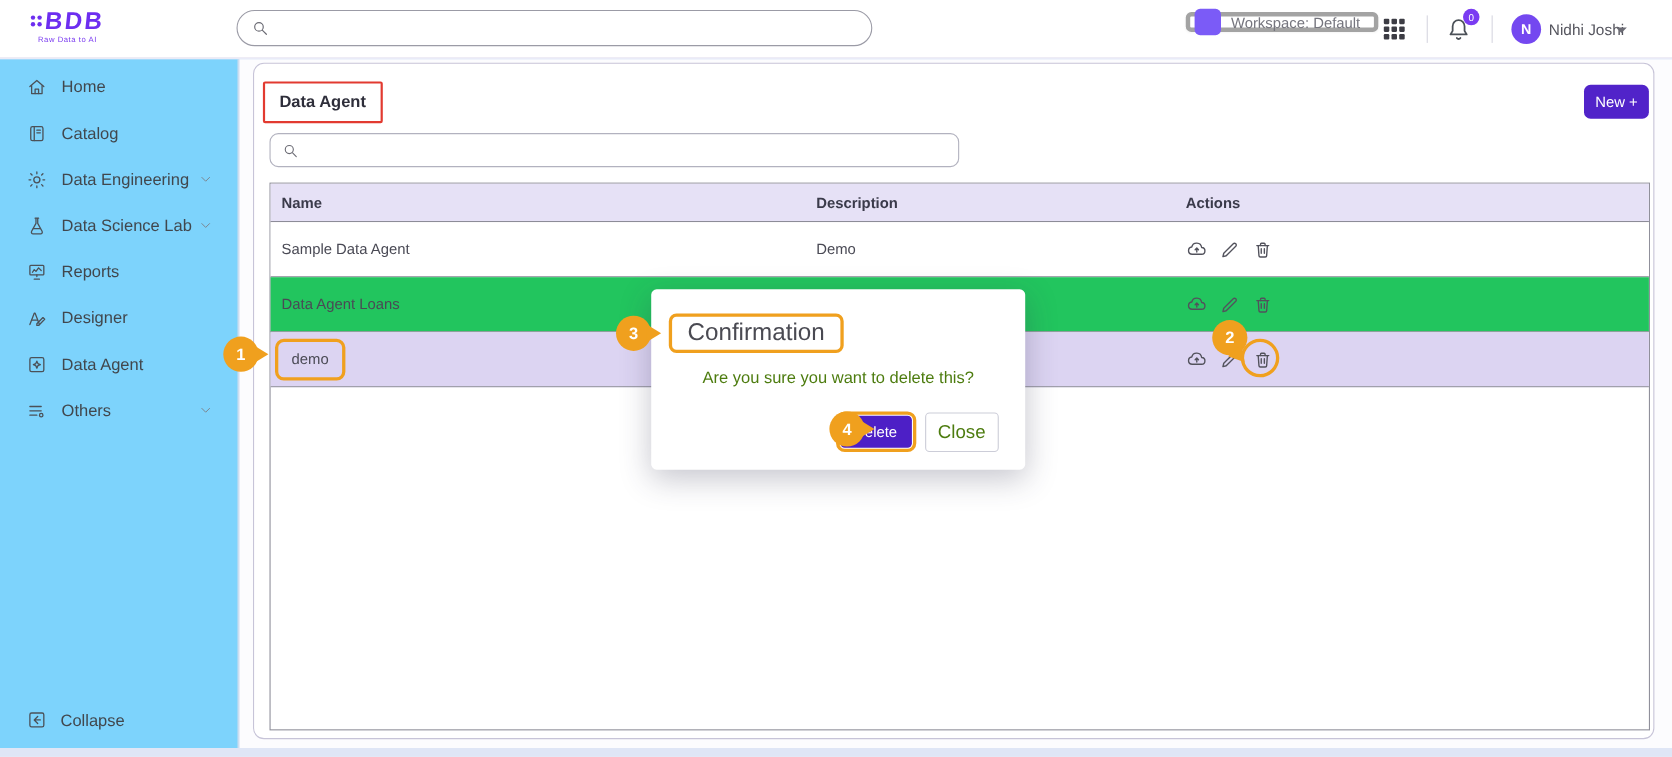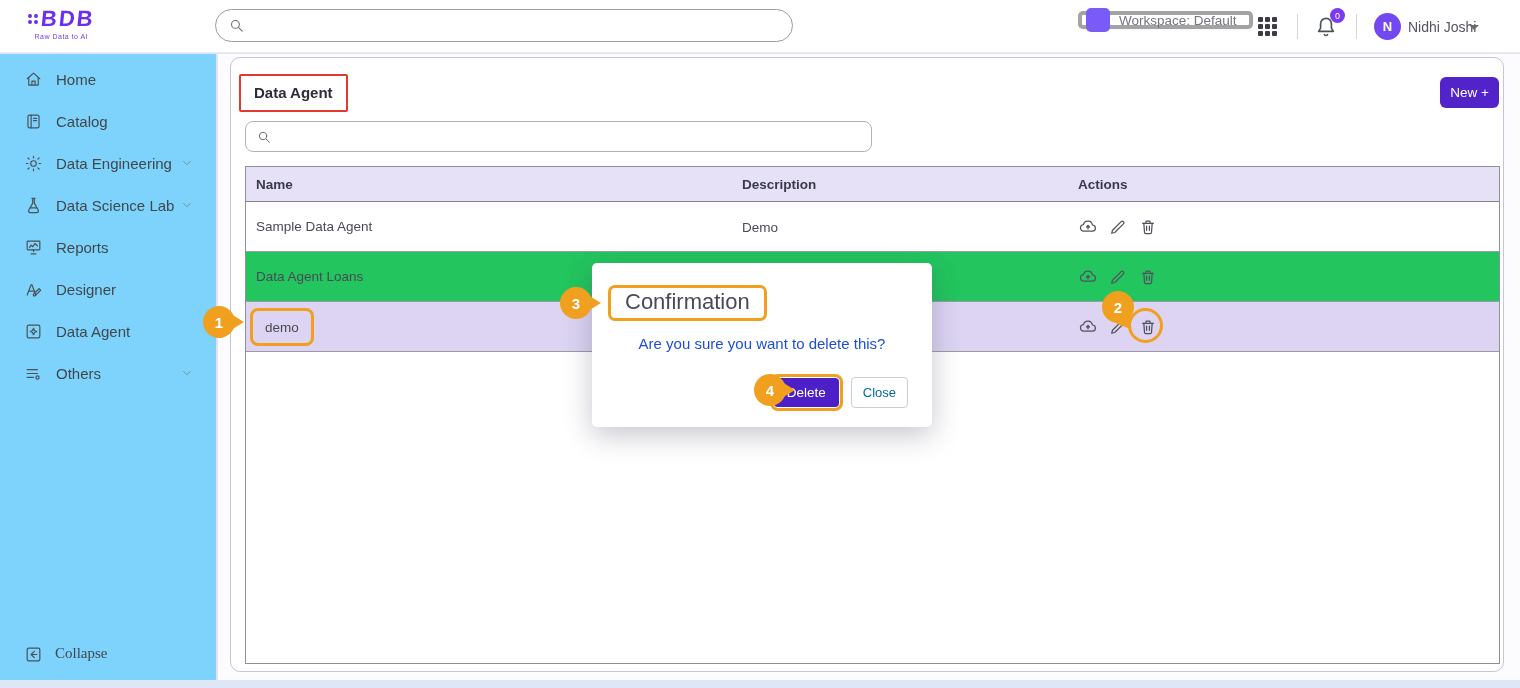--- a/index.html
+++ b/index.html
@@ -44,22 +44,22 @@
                 border-right:5px solid transparent; border-top:5px solid #6b6b74; cursor:pointer; }
 
   
   .sidebar { position:absolute; left:0; top:54px; width:217px; height:626px; background:#7dd3fc;
              border-right:1px solid #e1e0ec; z-index:4; }
   .side-list { padding-top:4px; }
   .side-item { height:42px; display:flex; align-items:center; padding:0 22px 0 24px; cursor:pointer; color:#41474d; }
   .side-item .s-icon { width:19px; height:19px; margin-right:13px; color:#4b5158; flex:none; }
   .side-item .s-label { font-size:15px; flex:1; }
   .side-item .s-chev { width:14px; height:14px; color:#7c828a; }
-  .collapse-item { position:absolute; left:24px; bottom:16px; display:flex; align-items:flex-start; gap:12px;
-                   color:#41474d; cursor:pointer;font-family:Liberation Serif, serif; }
+  .collapse-item { position:absolute; left:24px; bottom:16px; display:flex; align-items:flex-end; gap:12px;
+                   color:#41474d; cursor:pointer; }
   .collapse-item .s-icon { width:19px; height:19px; color:#4b5158; }
   .collapse-item .s-label { font-size:15px; }
 
   
   .main { position:absolute; left:218px; top:54px; width:1302px; height:626px; background:#fcfcfe; }
   .card { position:absolute; left:230px; top:57px; width:1274px; height:615px; background:#fff;
           border:1px solid #c7c4d8; border-radius:10px; z-index:1; }
 
   .title-box { position:absolute; left:8px; top:16px; border:2px solid #e23a30; border-radius:2px;
                padding:8px 13px; }
@@ -84,27 +84,27 @@
   .cell-text { font-size:13.5px; color:#4a4a55; }
   .act-icon { width:20px; height:20px; color:#52525c; cursor:pointer; }
 
   .demo-box { border:3px solid #f0a01e; border-radius:8px; padding:7px 12px; margin-left:-6px; }
 
   
   .modal { position:absolute; left:592px; top:263px; width:340px; height:164px; background:#fff; border-radius:5px;
            box-shadow:0 8px 28px rgba(50,50,80,.28); z-index:20;padding-left:26px; }
   .conf-box { position:absolute; left:16px; top:22px; border:3px solid #f0a01e; border-radius:7px; padding:1px 14px 3px; }
   .conf-title { font-size:22px; color:#4a4a52; }
-  .modal-msg { position:absolute; left:0; top:72px; width:100%; text-align:center; font-size:15px; color:#1d4ed8; }
+  .modal-msg { position:absolute; left:0; top:72px; width:100%; text-align:center; font-size:15px; color:#4d7c0f; }
   .modal-btns { position:absolute; right:24px; bottom:16px; display:flex; align-items:center; gap:8px; }
   .delete-box { border:3px solid #f0a01e; border-radius:8px; padding:1px; }
   .delete-btn { background:#4d1fc6; color:#fff; border:none; border-radius:4px; padding:7px 13px; font-size:13.5px;
                 font-family:inherit; cursor:pointer; }
-  .close-btn { background:#fff; color:#0369a1; border:1px solid #cccdd8; border-radius:4px; padding:7px 11px;
-               font-size:13px; font-family:inherit; cursor:pointer; }
+  .close-btn { background:#fff; color:#4d7c0f; border:1px solid #cccdd8; border-radius:4px; padding:7px 11px;
+               font-size:17px; font-family:inherit; cursor:pointer; }
 
   
   .ann { position:absolute; width:32px; height:32px; border-radius:50%; background:#f0a01e; color:#fff;
          font-size:15px; font-weight:bold; display:flex; align-items:center; justify-content:center; z-index:30; }
   .ann.tail-right::after { content:""; position:absolute; right:-9px; top:50%; transform:translateY(-50%);
          border-top:8px solid transparent; border-bottom:8px solid transparent; border-left:13px solid #f0a01e; }
   .ann.tail-down::after { content:""; position:absolute; bottom:-8px; right:-1px; transform:rotate(-40deg);
          border-left:8px solid transparent; border-right:8px solid transparent; border-top:14px solid #f0a01e; }
   .ann1 { left:203px; top:306px; }
   .ann2 { left:1102px; top:291px; }

